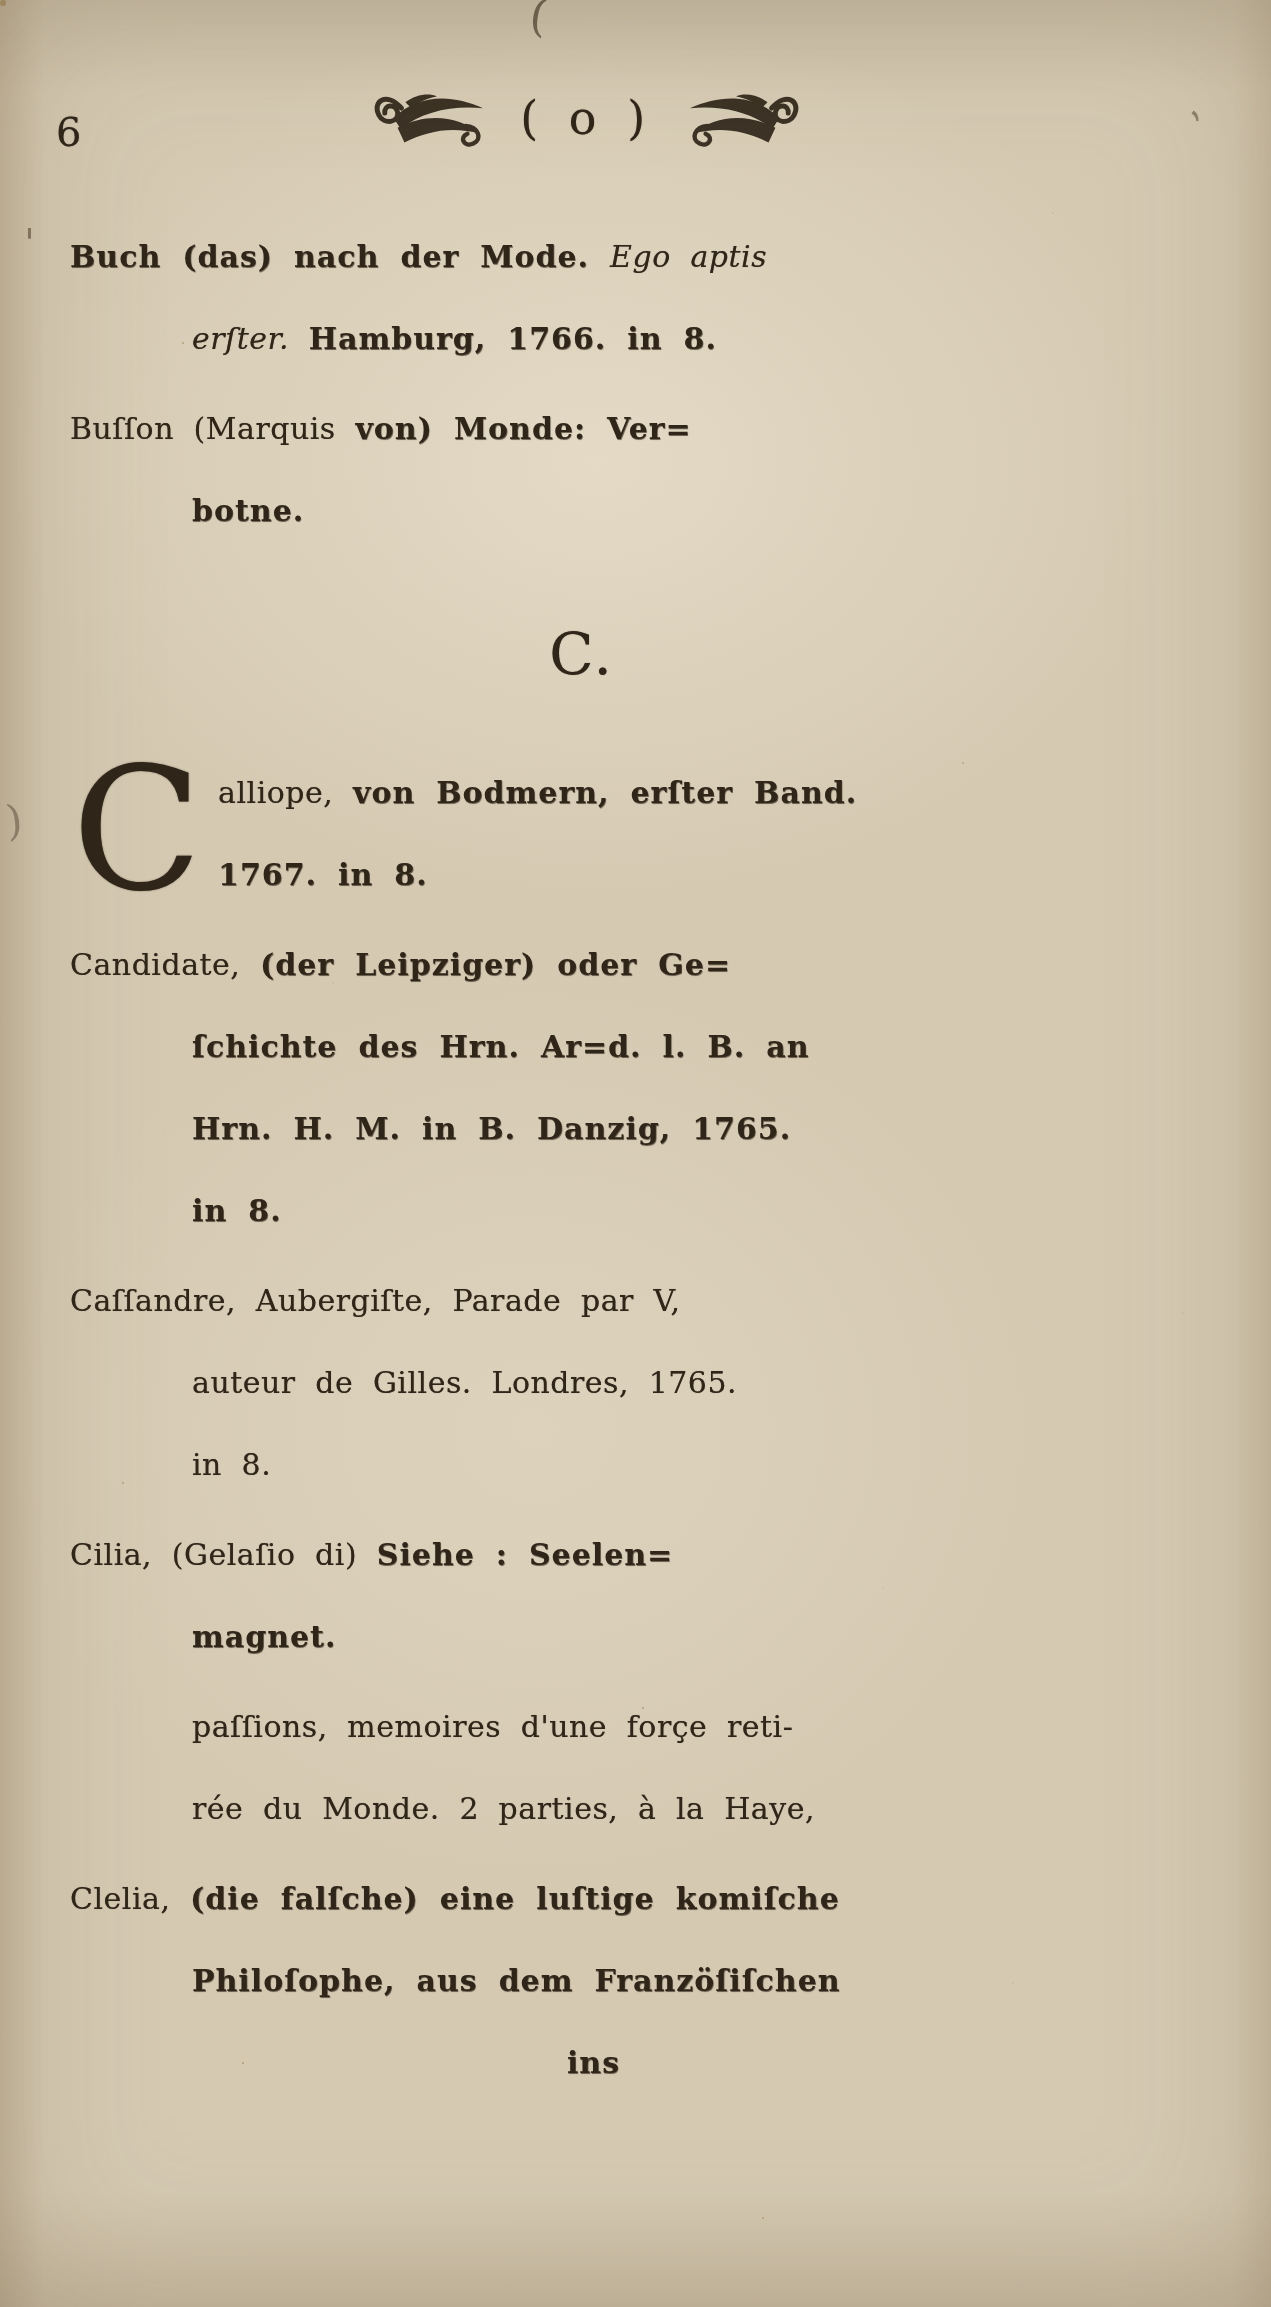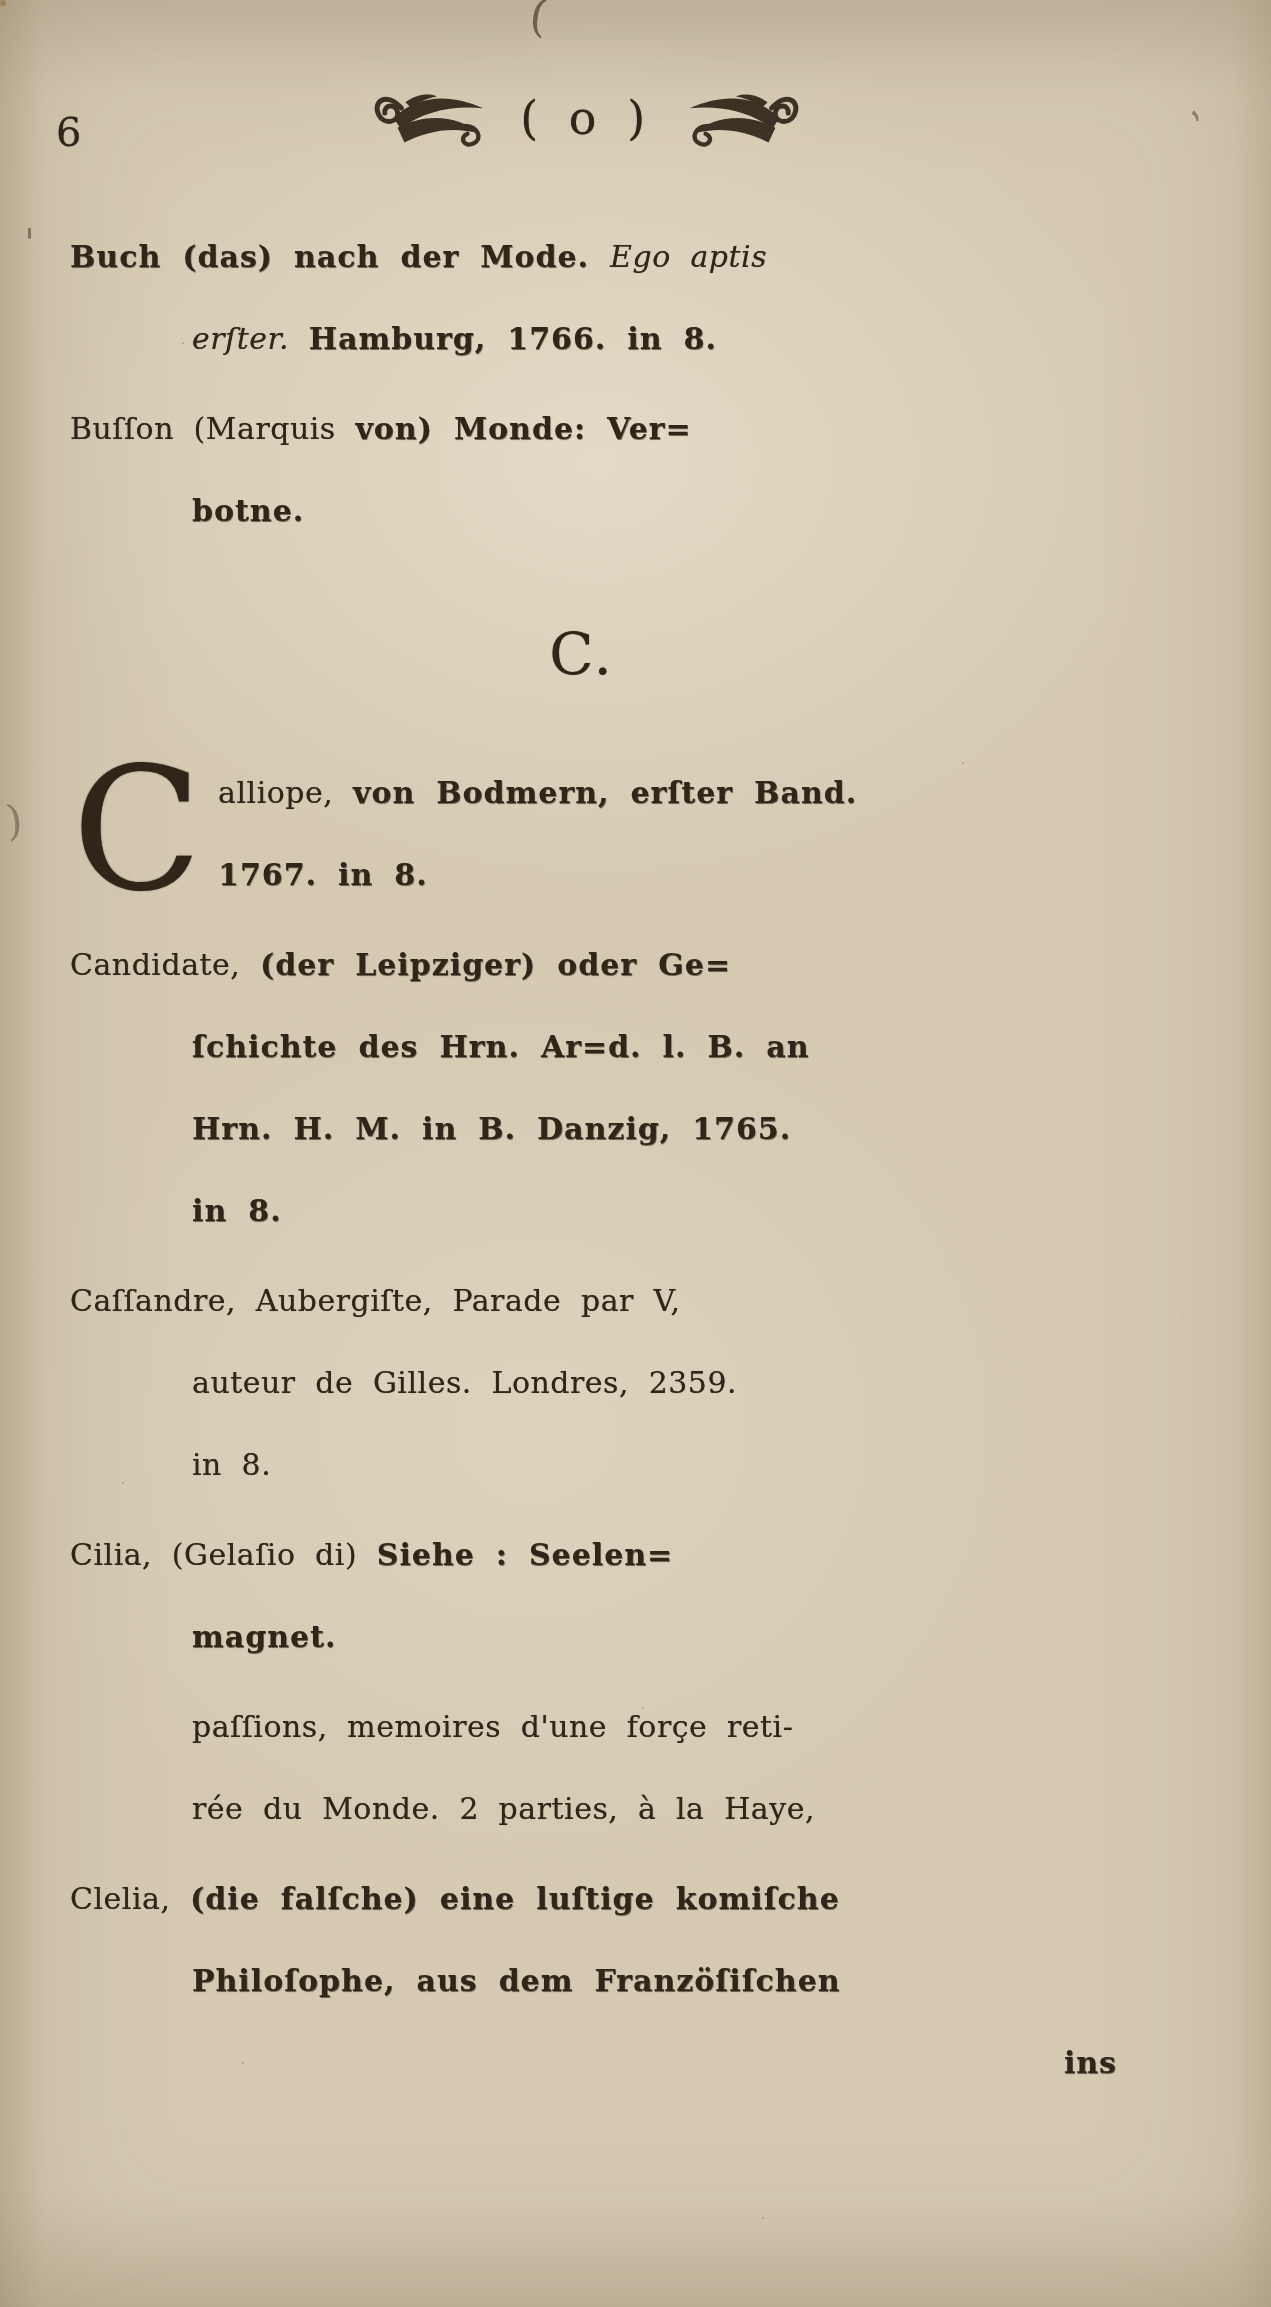--- a/index.html
+++ b/index.html
@@ -54,21 +54,21 @@
     font-size:46px;line-height:1;letter-spacing:8px;
     text-shadow:0 0 1px rgba(47,38,25,.6);padding-bottom:4px;
   }
   .content{padding:64px 58px 0 70px;}
   .entry{clear:both;margin:0 0 8px 0;}
   .line{
     font-size:30px;line-height:82px;white-space:nowrap;
     word-spacing:.32em;letter-spacing:.5px;
   }
   .line.ind{padding-left:122px;}
-  .line.right{text-align:right;padding-right:96px;}
+  .line.right{text-align:center;padding-right:96px;}
   .fraktur{font-weight:700;letter-spacing:1px;text-shadow:.6px .8px .7px rgba(44,34,22,.65);}
   .antiqua{font-weight:400;text-shadow:0 0 .7px rgba(44,34,22,.6);}
   .italic{font-style:italic;font-weight:400;text-shadow:0 0 .7px rgba(44,34,22,.6);}
   .heading{
     text-align:center;font-size:58px;line-height:64px;
     margin:70px 120px 66px 0;letter-spacing:2px;
     text-shadow:0 0 1px rgba(47,38,25,.6);
   }
   .dropcap{
     float:left;font-size:170px;line-height:136px;height:152px;
@@ -142,21 +142,21 @@
         <div class="line"><span class="fraktur">1767. in 8.</span></div>
       </div>
       <div class="entry">
         <div class="line"><span class="antiqua">Candidate, </span><span class="fraktur">(der Leipziger) oder Ge=</span></div>
         <div class="line ind"><span class="fraktur">ſchichte des Hrn. Ar=d. l. B. an</span></div>
         <div class="line ind"><span class="fraktur">Hrn. H. M. in B. Danzig, 1765.</span></div>
         <div class="line ind"><span class="fraktur">in 8.</span></div>
       </div>
       <div class="entry">
         <div class="line"><span class="antiqua">Caſſandre, Aubergiſte, Parade par V,</span></div>
-        <div class="line ind"><span class="antiqua">auteur de Gilles. Londres, 2359.</span></div>
+        <div class="line ind"><span class="antiqua">auteur de Gilles. Londres, 1765.</span></div>
         <div class="line ind"><span class="antiqua">in 8.</span></div>
       </div>
       <div class="entry">
         <div class="line"><span class="antiqua">Cilia, (Gelaſio di) </span><span class="fraktur">Siehe :  Seelen=</span></div>
         <div class="line ind"><span class="fraktur">magnet.</span></div>
       </div>
       <div class="entry">
         <div class="line ind"><span class="antiqua">paſſions, memoires d'une forçe reti-</span></div>
         <div class="line ind"><span class="antiqua">rée du Monde. 2 parties, à la Haye,</span></div>
       </div>

